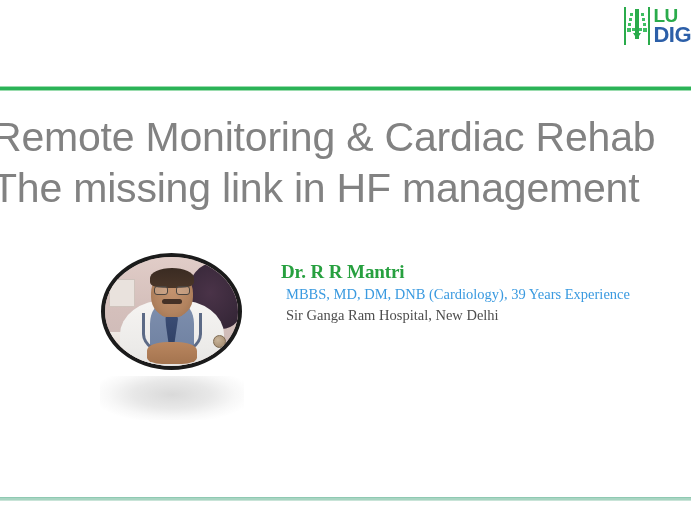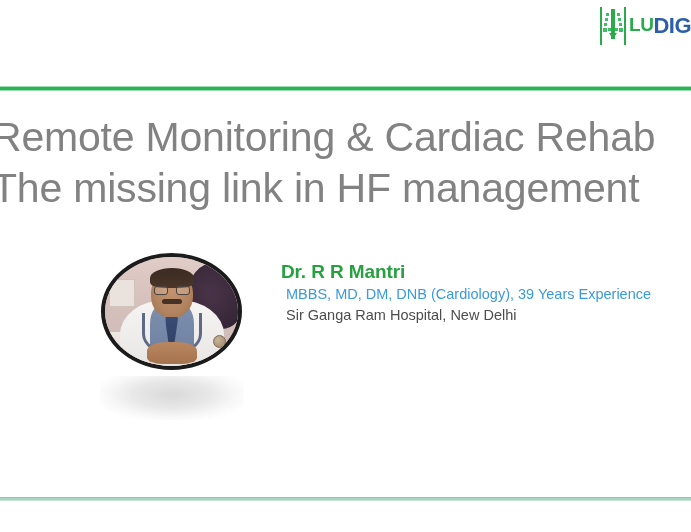--- a/index.html
+++ b/index.html
@@ -45,21 +45,21 @@
 
   .logo-mark {
     width: 26px;
     height: 38px;
     flex: 0 0 auto;
     position: relative;
   }
 
   .logo-words {
     display: flex;
-    flex-direction: row;
+    flex-direction: column;
     justify-content: center;
     line-height: 0.95;
     flex: 0 0 auto;
     white-space: nowrap;
   }
 
   .logo-word-1 {
     font-size: 19px;
     font-weight: bold;
     color: #2aab4b;
@@ -103,20 +103,21 @@
     white-space: nowrap;
   }
 
   
   .speaker {
     position: absolute;
     left: 0;
     top: 248px;
     width: 618px;
     height: 175px;
+    font-family: Liberation Serif, serif;
   }
 
   .portrait-wrap {
     position: absolute;
     left: 100px;
     top: 2px;
     width: 144px;
     height: 170px;
   }
 

